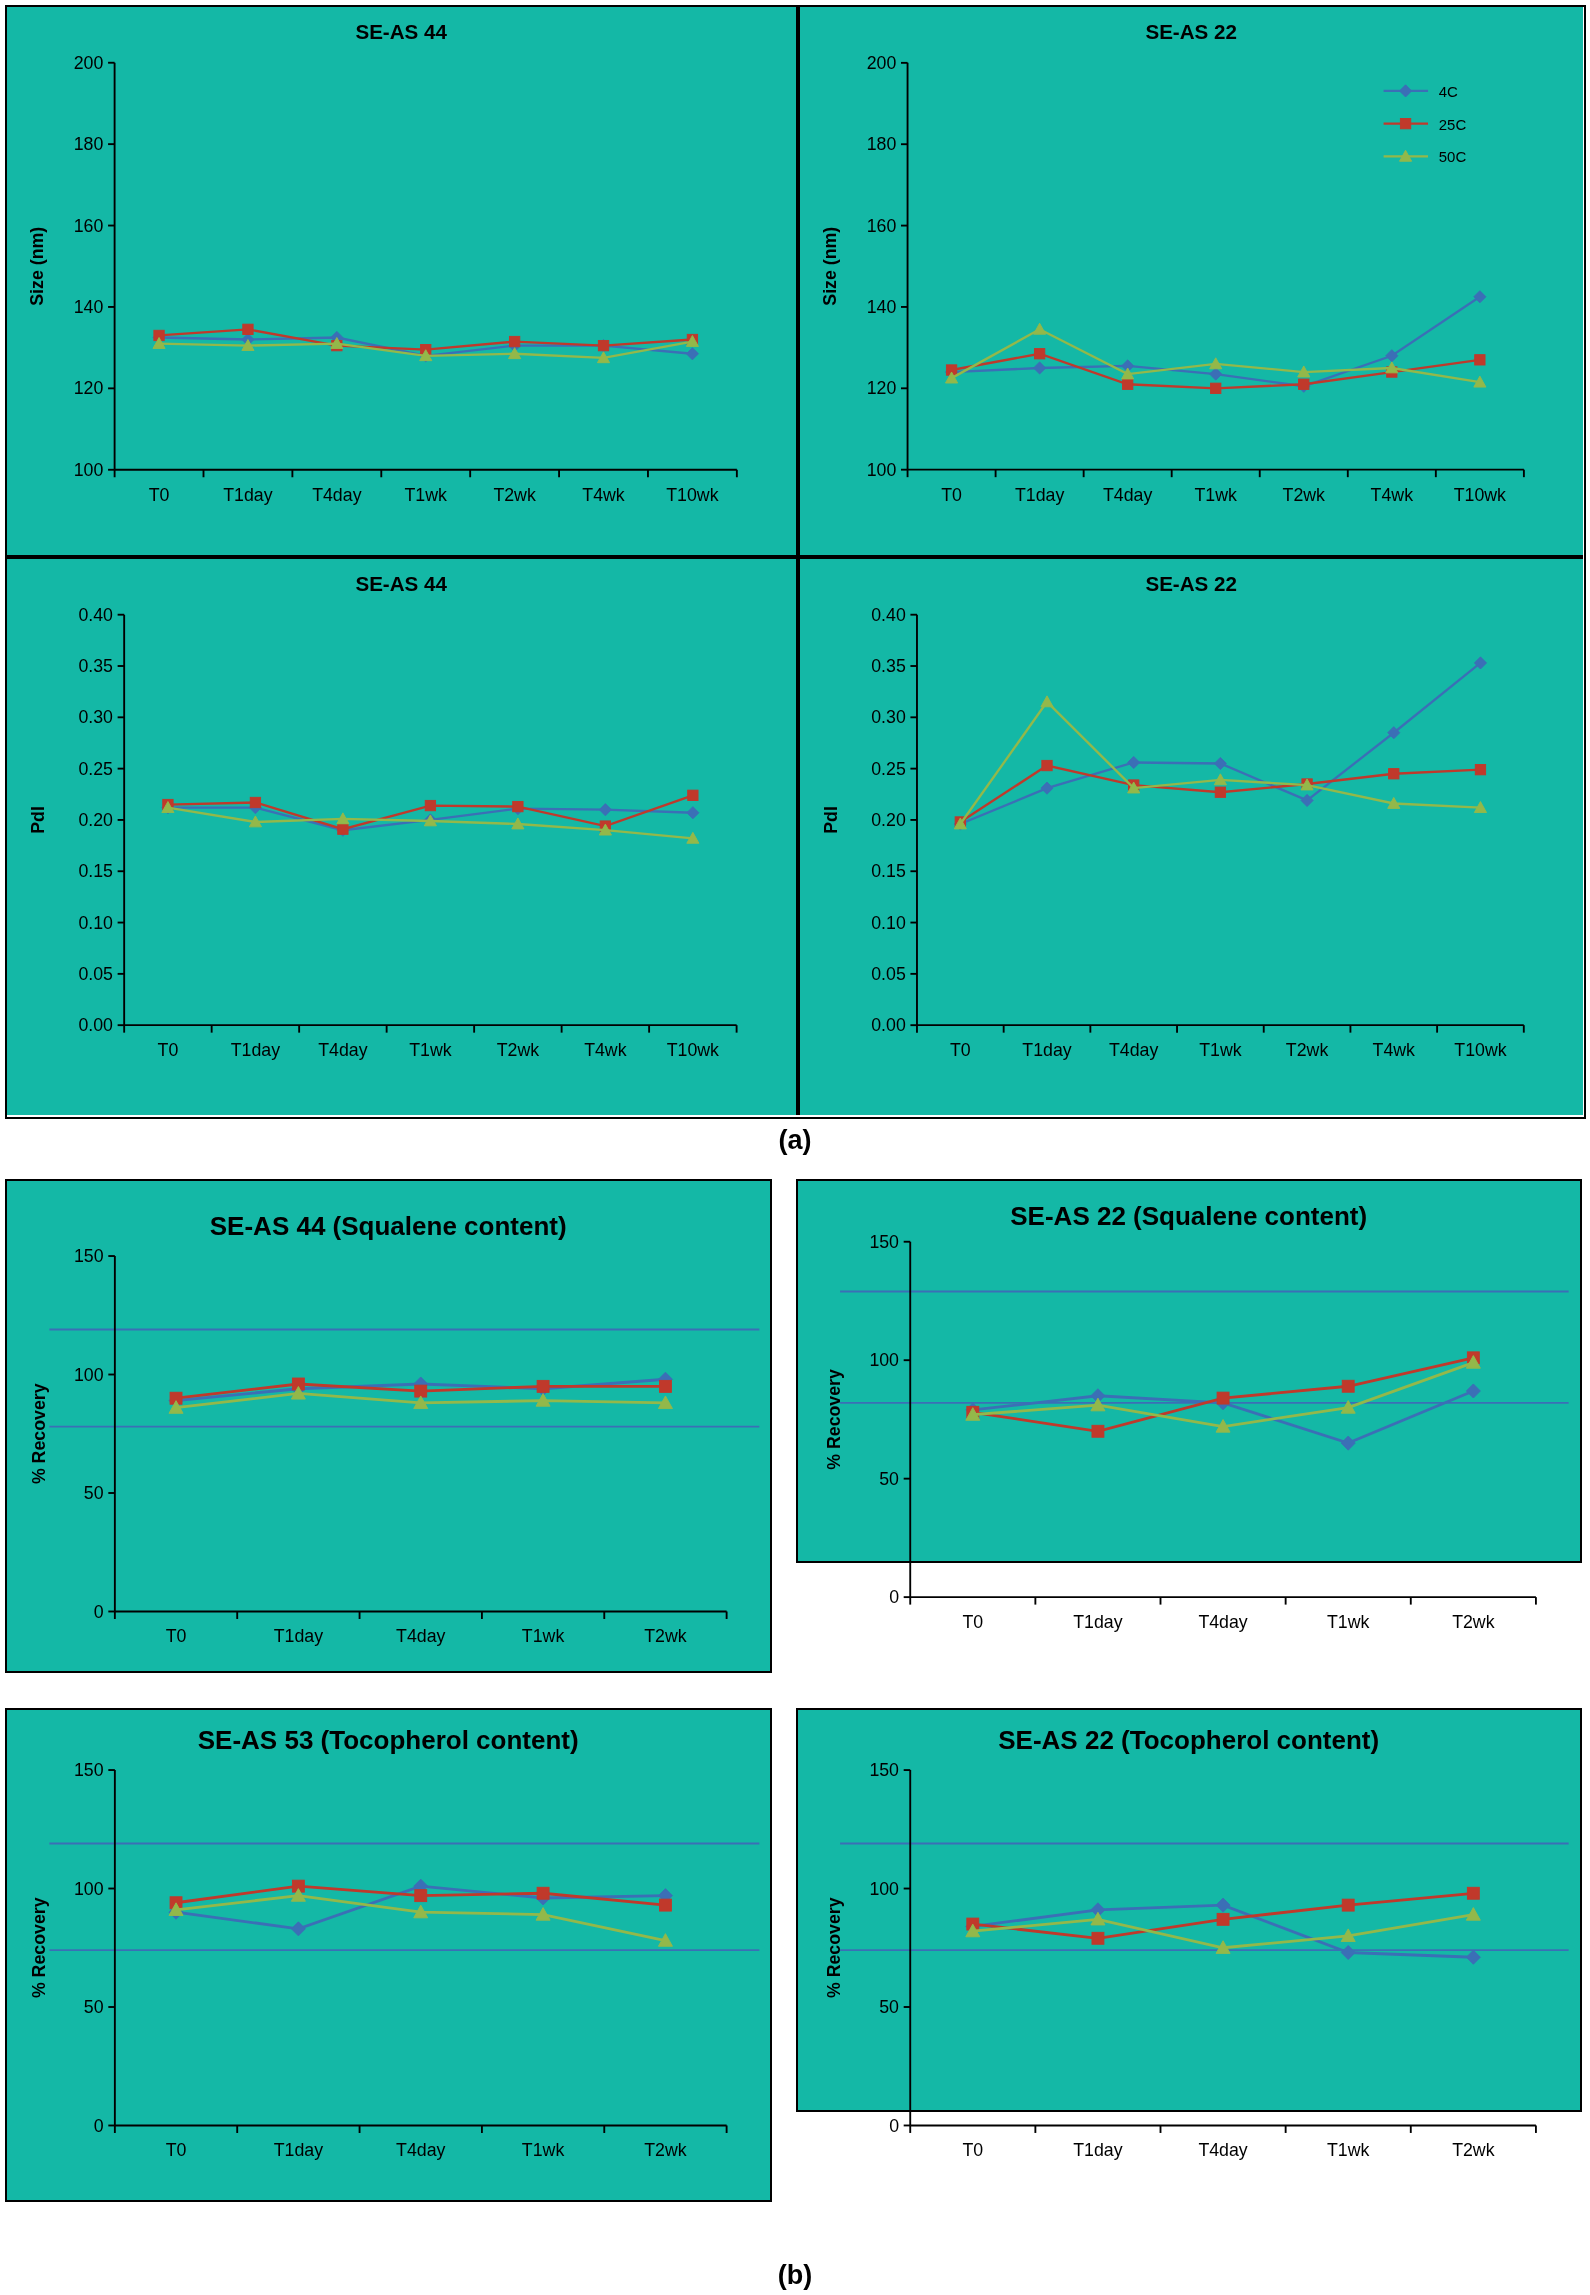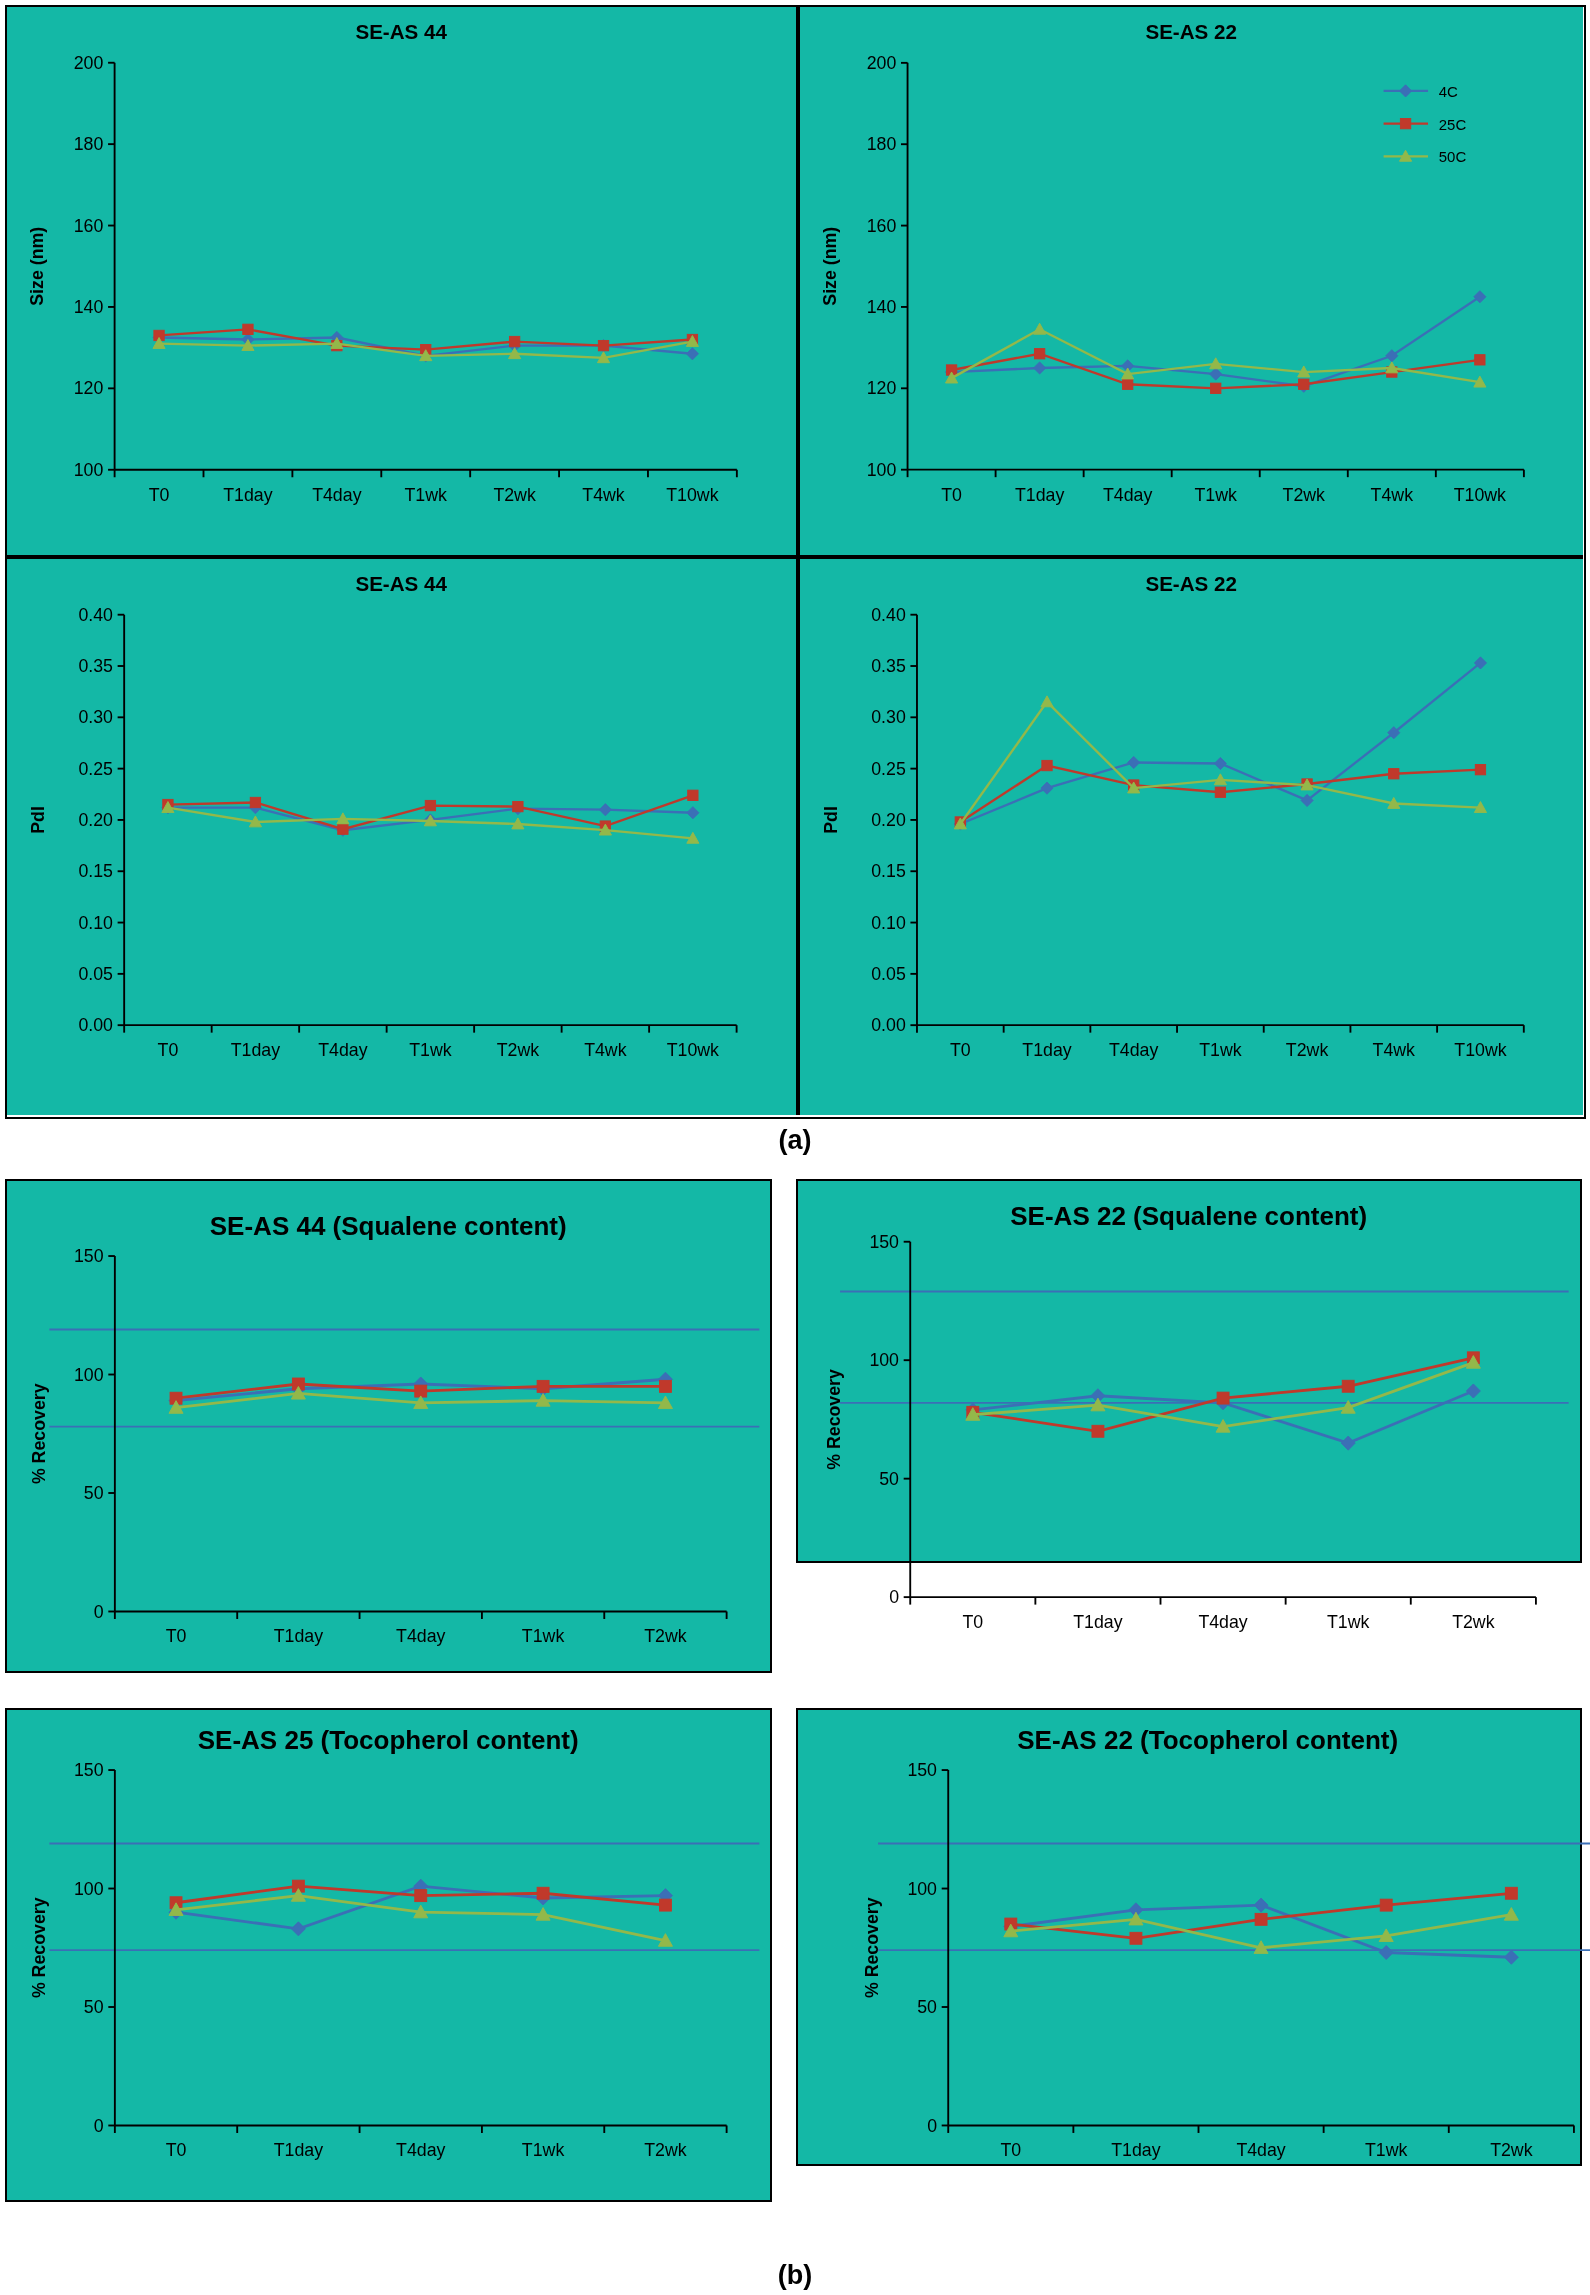--- a/index.html
+++ b/index.html
@@ -391,21 +391,21 @@
           <polygon points="373.8,374.8666666666667 388.8,401.8666666666667 358.8,401.8666666666667" fill="#93b84a" stroke="#93b84a" stroke-width="2"></polygon>
           <polygon points="641.4000000000001,354.59999999999997 656.4000000000001,381.59999999999997 626.4000000000001,381.59999999999997" fill="#93b84a" stroke="#93b84a" stroke-width="2"></polygon>
           <polygon points="909,400.2 924,427.2 894,427.2" fill="#93b84a" stroke="#93b84a" stroke-width="2"></polygon>
           <polygon points="1176.6000000000001,359.6666666666667 1191.6000000000001,386.6666666666667 1161.6000000000001,386.6666666666667" fill="#93b84a" stroke="#93b84a" stroke-width="2"></polygon>
           <polygon points="1444.2,263.4 1459.2,290.4 1429.2,290.4" fill="#93b84a" stroke="#93b84a" stroke-width="2"></polygon>
         </svg>
       </div>
   </div>
 
   <div class="cell border-box" style="left:0px; top:529px; width:767px; height:494px;">
-    <div class="chart-title big" style="margin-top:15px;">SE-AS 25 (Tocopherol content)</div>
+    <div class="chart-title big" style="margin-top:15px;">SE-AS 53 (Tocopherol content)</div>
     <div id="plot-tocopherol-44">
         <svg width="762" height="449" viewBox="0 0 1628 960">
           <line x1="90" y1="415.06666666666666" x2="1608" y2="415.06666666666666" stroke="#3b6fb6" stroke-width="4"></line>
           <line x1="90" y1="187.06666666666672" x2="1608" y2="187.06666666666672" stroke="#3b6fb6" stroke-width="4"></line>
           <line x1="230" y1="30" x2="230" y2="790" stroke="#000" stroke-width="4"></line>
           <line x1="230" y1="790" x2="1538" y2="790" stroke="#000" stroke-width="4"></line>
           <line x1="216" y1="790" x2="230" y2="790" stroke="#000" stroke-width="4"></line>
           <text x="206" y="803" text-anchor="end" class="tick-text">0</text>
           <line x1="216" y1="536.6666666666667" x2="230" y2="536.6666666666667" stroke="#000" stroke-width="4"></line>
           <text x="206" y="549.6666666666667" text-anchor="end" class="tick-text">50</text>
@@ -440,21 +440,21 @@
           <path d="M360.8 328.93333333333334 L622.4000000000001 298.53333333333336 L884 334 L1145.6000000000001 339.0666666666666 L1407.2 394.8 " fill="none" stroke="#93b84a" stroke-width="6"></path>
           <polygon points="360.8,313.93333333333334 375.8,340.93333333333334 345.8,340.93333333333334" fill="#93b84a" stroke="#93b84a" stroke-width="2"></polygon>
           <polygon points="622.4000000000001,283.53333333333336 637.4000000000001,310.53333333333336 607.4000000000001,310.53333333333336" fill="#93b84a" stroke="#93b84a" stroke-width="2"></polygon>
           <polygon points="884,319 899,346 869,346" fill="#93b84a" stroke="#93b84a" stroke-width="2"></polygon>
           <polygon points="1145.6000000000001,324.0666666666666 1160.6000000000001,351.0666666666666 1130.6000000000001,351.0666666666666" fill="#93b84a" stroke="#93b84a" stroke-width="2"></polygon>
           <polygon points="1407.2,379.8 1422.2,406.8 1392.2,406.8" fill="#93b84a" stroke="#93b84a" stroke-width="2"></polygon>
         </svg>
       </div>
   </div>
 
-  <div class="cell border-box" style="left:791px; top:529px; width:786px; height:458px;padding-left:38px;">
+  <div class="cell border-box" style="left:791px; top:529px; width:786px; height:404px;">
     <div class="chart-title big" style="margin-top:15px;">SE-AS 22 (Tocopherol content)</div>
     <div id="plot-tocopherol-22">
         <svg width="780" height="449" viewBox="0 0 1668 960">
           <line x1="90" y1="415.06666666666666" x2="1648" y2="415.06666666666666" stroke="#3b6fb6" stroke-width="4"></line>
           <line x1="90" y1="187.06666666666672" x2="1648" y2="187.06666666666672" stroke="#3b6fb6" stroke-width="4"></line>
           <line x1="240" y1="30" x2="240" y2="790" stroke="#000" stroke-width="4"></line>
           <line x1="240" y1="790" x2="1578" y2="790" stroke="#000" stroke-width="4"></line>
           <line x1="226" y1="790" x2="240" y2="790" stroke="#000" stroke-width="4"></line>
           <text x="216" y="803" text-anchor="end" class="tick-text">0</text>
           <line x1="226" y1="536.6666666666667" x2="240" y2="536.6666666666667" stroke="#000" stroke-width="4"></line>

